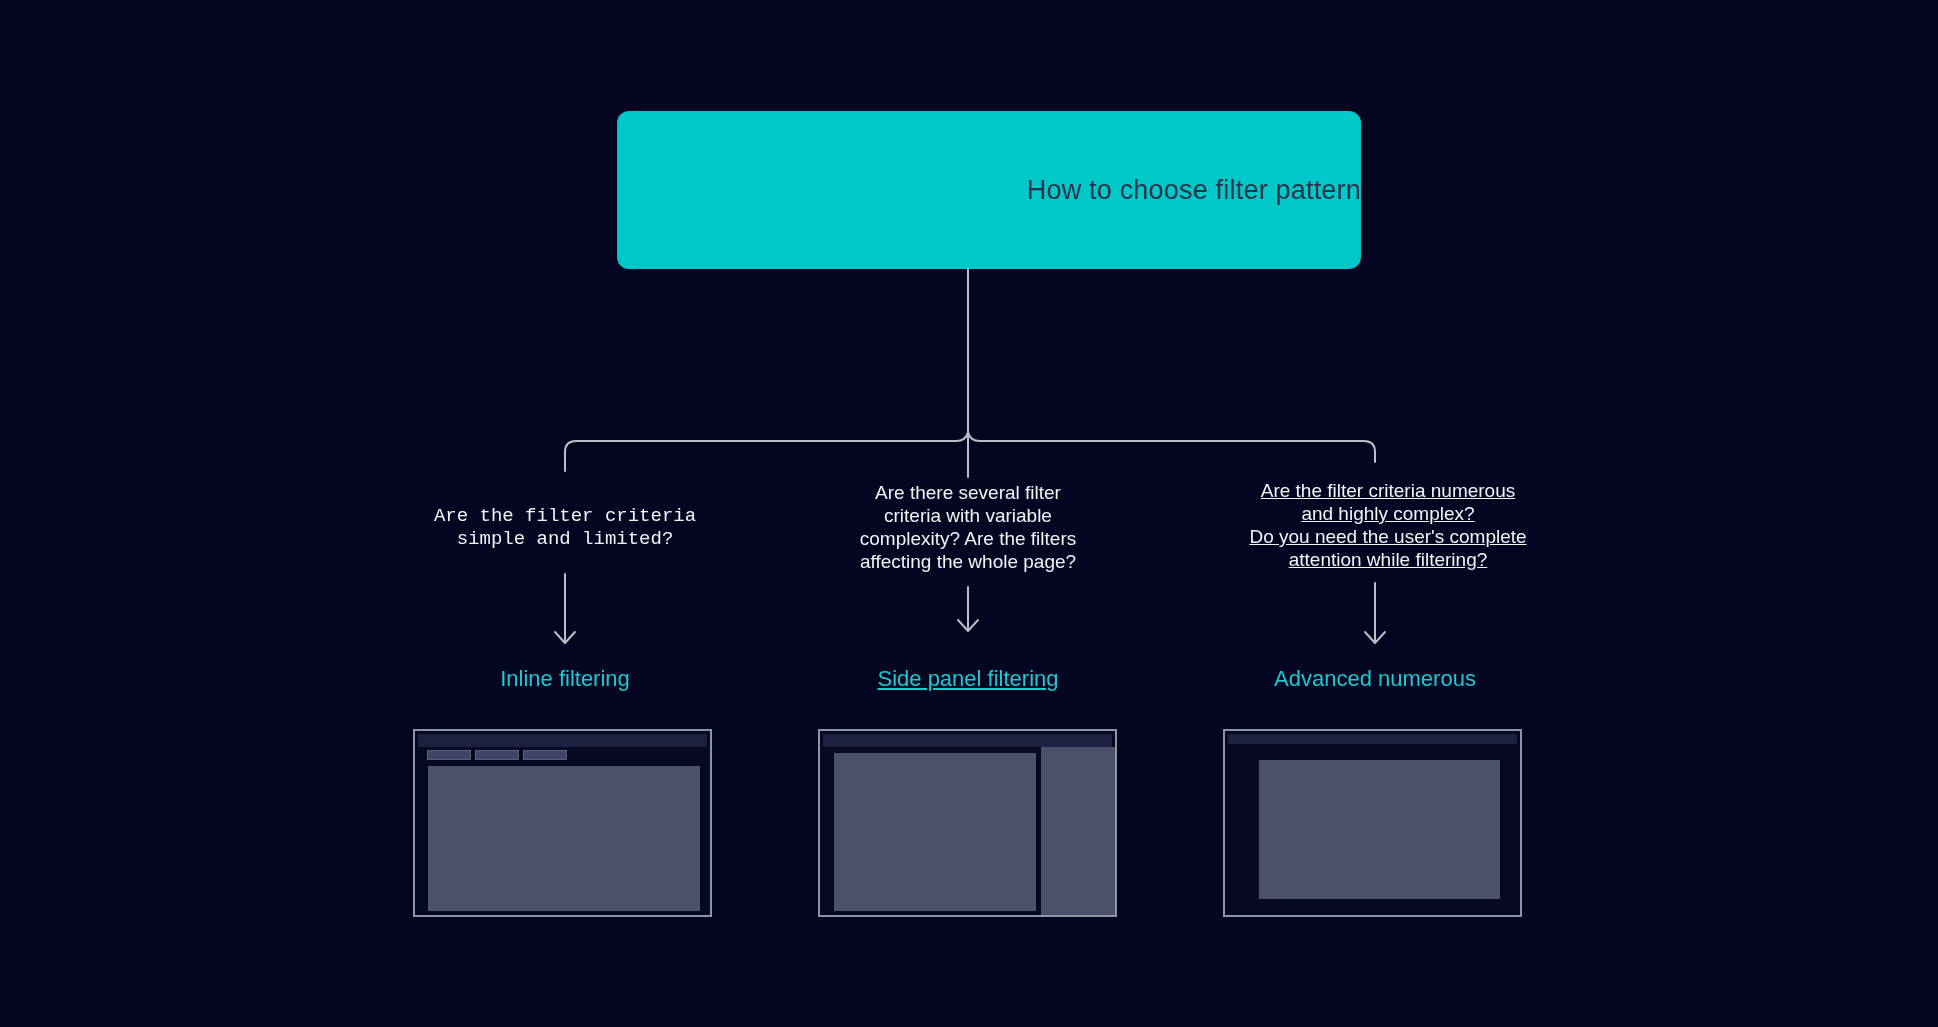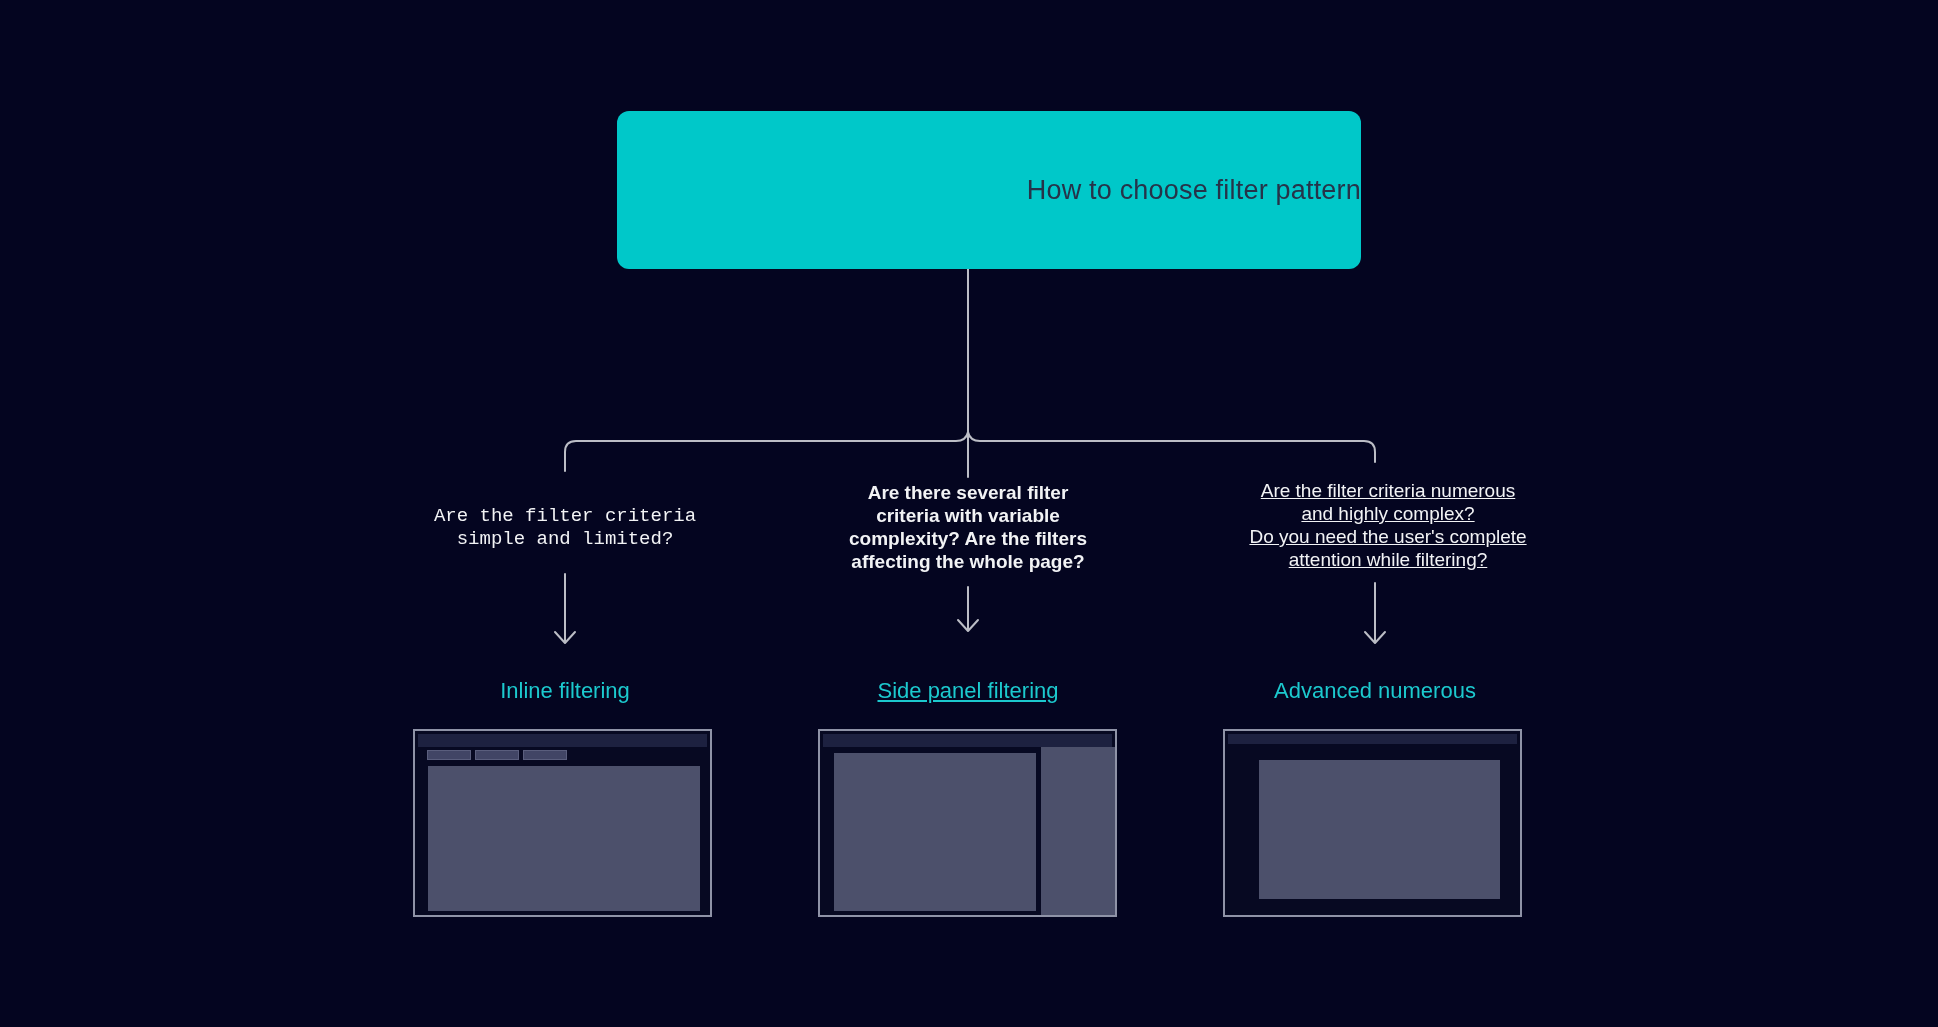--- a/index.html
+++ b/index.html
@@ -48,29 +48,28 @@
   .question {
     position: absolute;
     width: 400px;
     text-align: center;
     color: var(--question-text);
     font-size: 19px;
     line-height: 23px;
     white-space: pre-line;
   }
   .question.b1 { left: 365px;  top: 505px; font-family: Liberation Mono, monospace; }
-  .question.b2 { left: 768px;  top: 481px; font-weight: bold; }
+  .question.b2 { left: 768px;  top: 481px; }
   .question.b3 { left: 1188px; top: 479px; text-decoration: underline; }
   .pattern-label {
     position: absolute;
     width: 400px;
     text-align: center;
     color: var(--label-teal);
     font-size: 22px;
-    margin-top: 12px;
   }
   .pattern-label.b1 { left: 365px;  top: 666px; }
   .pattern-label.b2 { left: 768px;  top: 666px; text-decoration: underline; }
   .pattern-label.b3 { left: 1175px; top: 666px; }
   .thumb {
     position: absolute;
     top: 729px;
     width: 299px; height: 188px;
     border: 2px solid var(--frame-border);
     background: var(--frame-bg);

